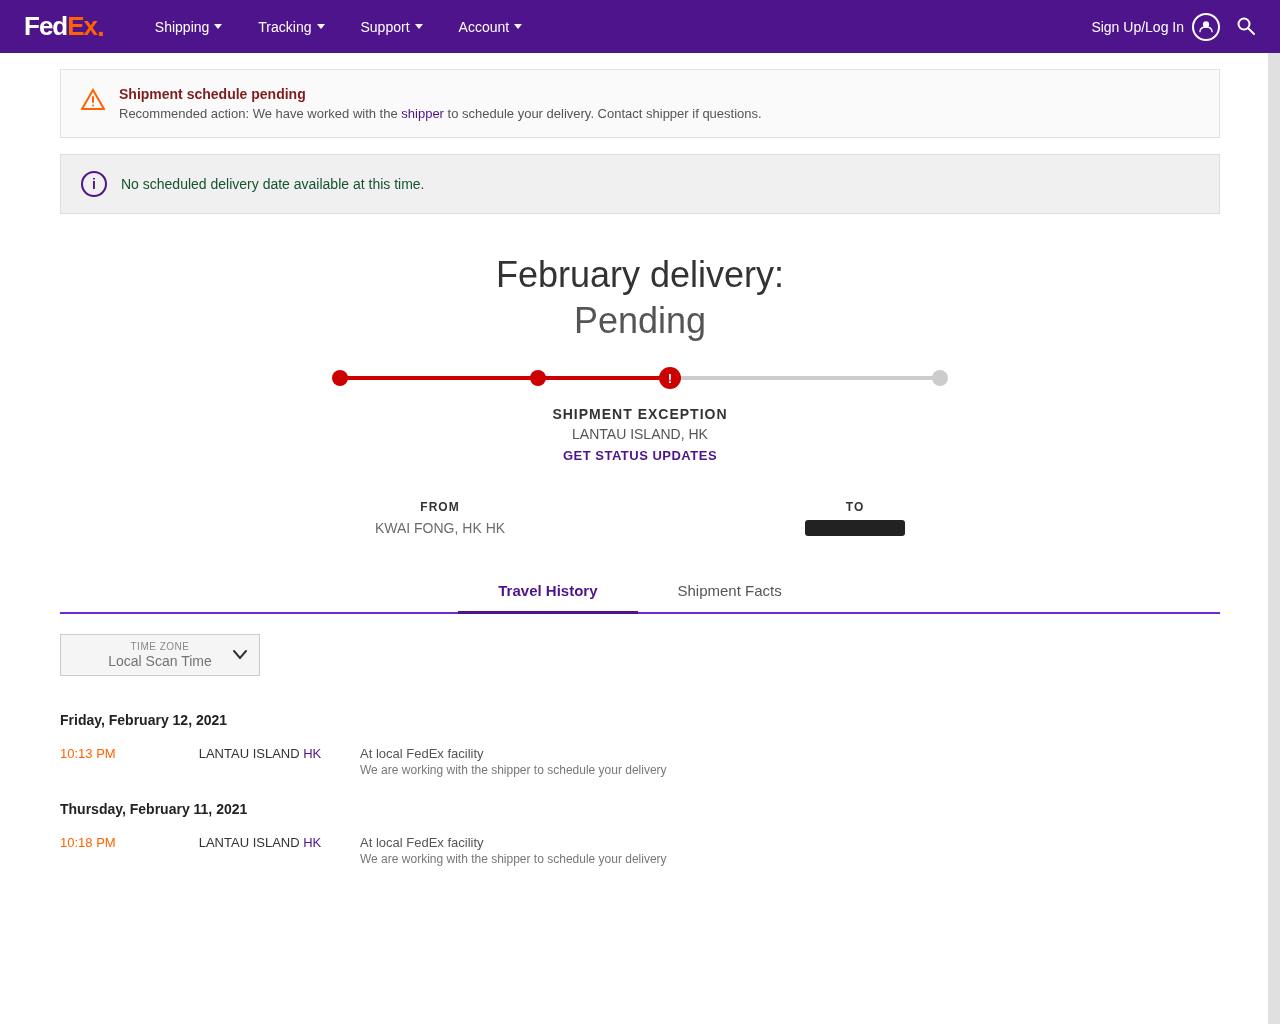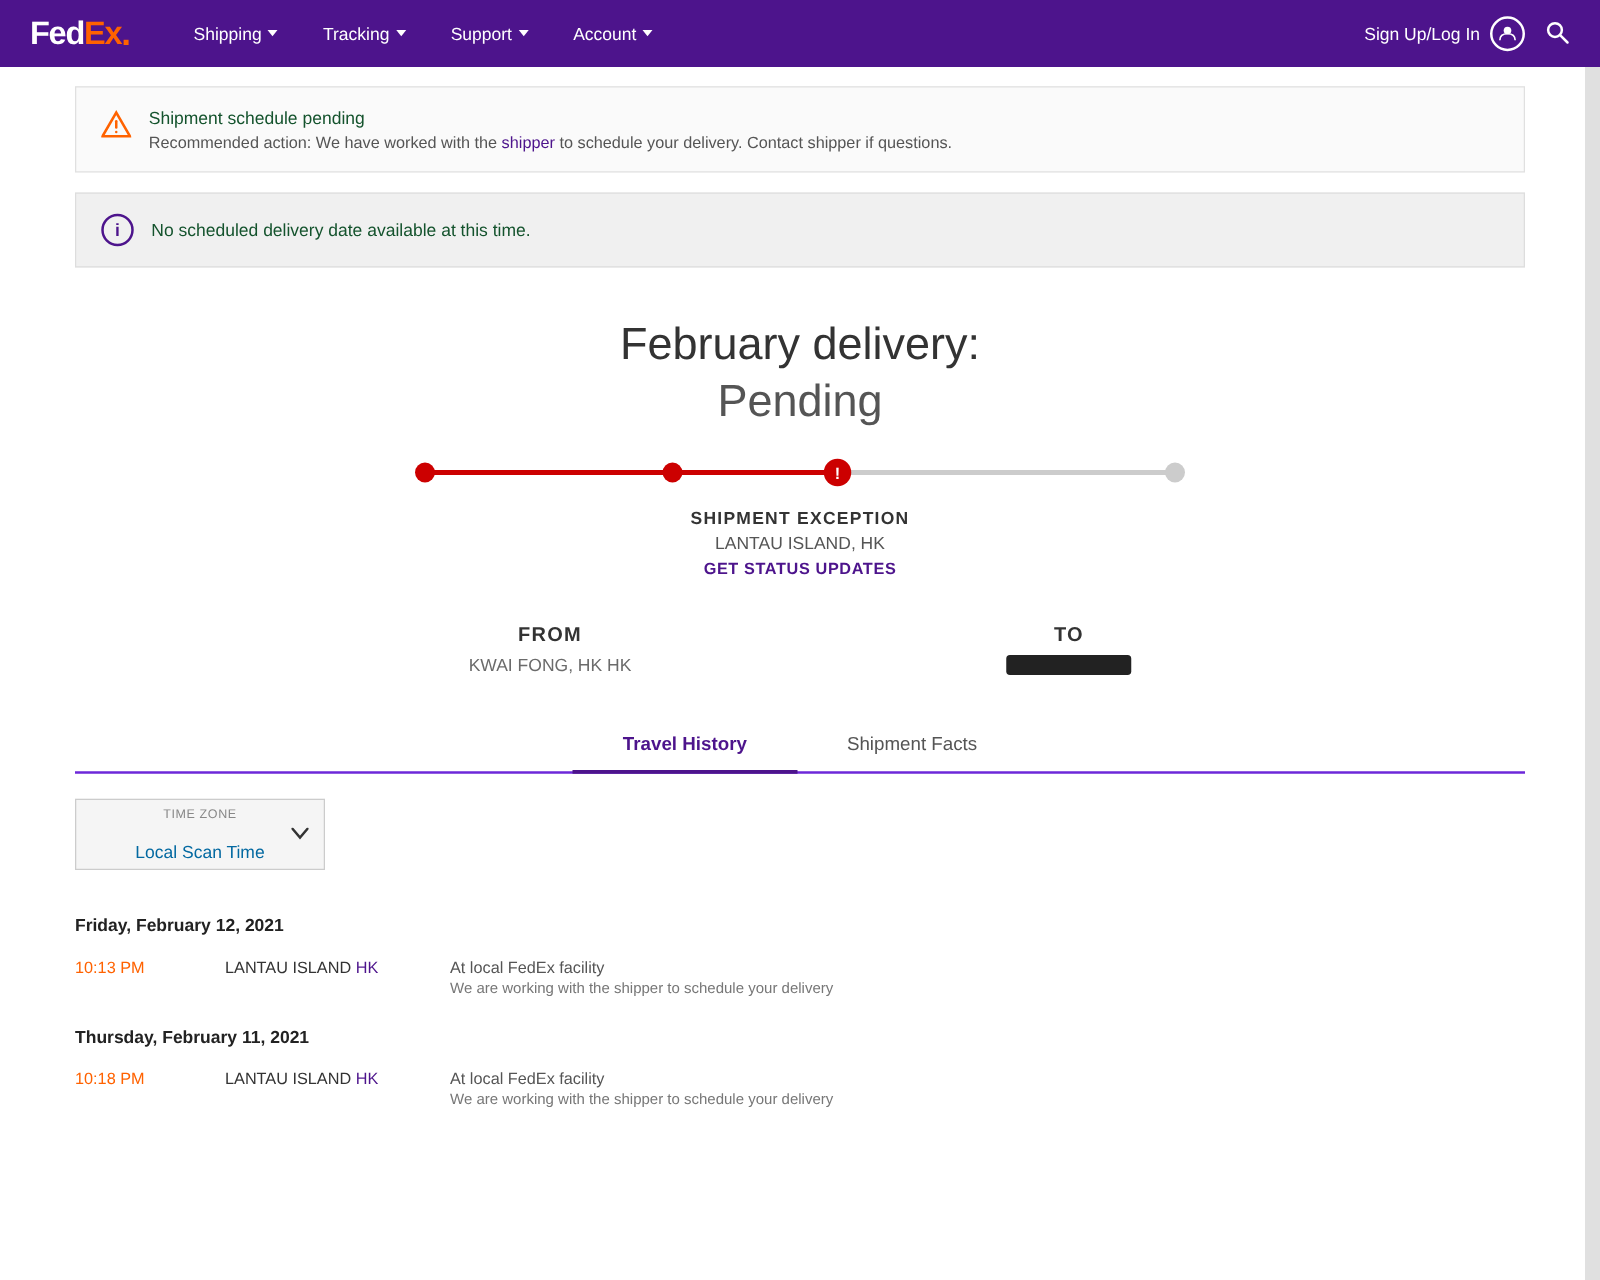--- a/index.html
+++ b/index.html
@@ -120,22 +120,22 @@
       gap: 14px;
     }
     .warning-icon {
       font-size: 22px;
       color: #ff6200;
       margin-top: 2px;
       flex-shrink: 0;
     }
     .alert-title {
       font-size: 14px;
-      font-weight: normal;
-      color: #14532d;
+      font-weight: bold;
+      color: #7f1d1d;
       margin-bottom: 4px;
     }
     .alert-text {
       font-size: 13px;
       color: #555;
     }
     .alert-link { color: #4d148c; }
 
     
     .info-banner {
@@ -245,21 +245,21 @@
 
     
     .from-to {
       display: flex;
       justify-content: center;
       gap: 300px;
       padding: 20px 0 10px;
     }
     .from-to-block { text-align: center; }
     .from-to-label {
-      font-size: 16px;
+      font-size: 12px;
       font-weight: bold;
       color: #333;
       letter-spacing: 1px;
       margin-bottom: 6px;
     }
     .from-to-value {
       font-size: 14px;
       color: #6b6b6b;
     }
     .redacted {
@@ -310,22 +310,22 @@
       text-align: center;
     }
     .timezone-label {
       font-size: 10px;
       color: #888;
       text-transform: uppercase;
       letter-spacing: 0.5px;
     }
     .timezone-value {
       font-size: 14px;
-      color: #0369a1;
-      margin-top: 16px;
+      color: #737373;
+      margin-top: 1px;
     }
     .timezone-chevron {
       position: absolute;
       right: 12px;
       top: 50%;
       transform: translateY(-50%);
     }
 
     
     .date-header {
@@ -342,20 +342,21 @@
     }
     .history-time {
       font-size: 13px;
       color: #ff6200;
       min-width: 100px;
     }
     .history-location {
       font-size: 13px;
       color: #333;
       min-width: 160px;
+      text-align: center;
     }
     .history-location .hk {
       color: #4d148c;
     }
     .history-desc {
       font-size: 13px;
       color: #555;
     }
     .history-desc-sub {
       font-size: 12px;

